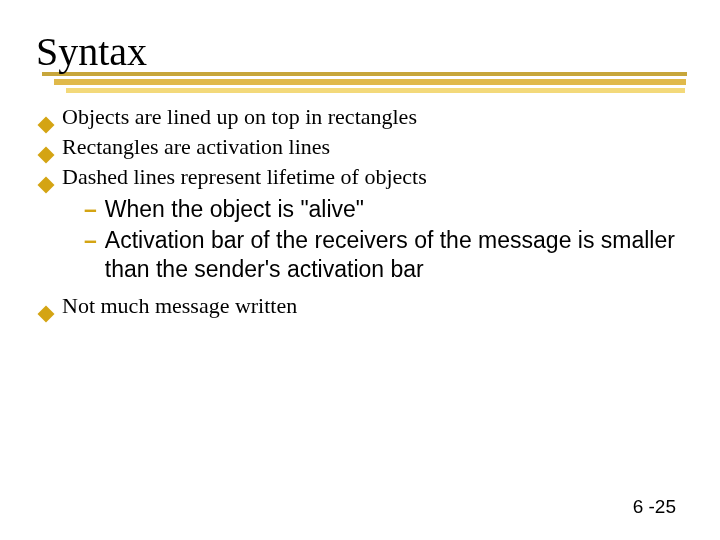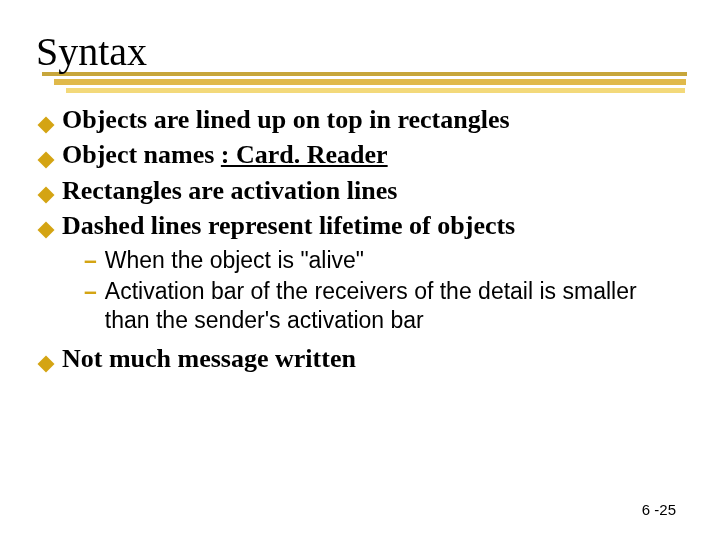--- a/index.html
+++ b/index.html
@@ -39,26 +39,25 @@
   }
   .ul1 { background: #c7a63b; width: 98%; margin-left: 6px; }
   .ul2 { background: #e0b94a; width: 96%; margin-left: 18px; height: 6px; }
   .ul3 { background: #f3d97a; width: 94%; margin-left: 30px; height: 5px; }
 
   .bullets {
     list-style: none;
     margin-left: 2px;
   }
   .bullets > li {
-    font-size: 26px;
+    font-size: 22px;
     line-height: 1.28;
     margin-bottom: 2px;
     display: flex;
-    align-items: center;
-    font-weight: bold;
+    align-items: flex-end;
   }
   .diamond {
     display: inline-block;
     width: 12px;
     height: 12px;
     background: #d4a413;
     transform: rotate(45deg);
     margin: 10px 10px 0 2px;
     flex: 0 0 auto;
   }
@@ -83,21 +82,21 @@
     margin-right: 8px;
     flex: 0 0 auto;
     font-weight: bold;
   }
   .sub-text { flex: 1 1 auto; }
   .pagenum {
     position: absolute;
     right: 44px;
     bottom: 22px;
     font-family: Arial, Helvetica, sans-serif;
-    font-size: 15px;
+    font-size: 19px;
     color: #000;
   }
 </style>
 </head>
 <body>
 
 <div class="slide">
   <div class="title-wrap">
     <div class="title">Syntax</div>
     <div class="underline-stack">
@@ -107,42 +106,36 @@
     </div>
   </div>
 
   <ul class="bullets">
     <li>
       <span class="diamond"></span>
       <span class="bullet-text">Objects are lined up on top in rectangles</span>
     </li>
     <li>
       <span class="diamond"></span>
-      <span class="bullet-text">
-        <span>Object names </span><span class="obj-name">: Card. Reader</span>
-      </span>
-    </li>
-    <li>
-      <span class="diamond"></span>
       <span class="bullet-text">Rectangles are activation lines</span>
     </li>
     <li>
       <span class="diamond"></span>
       <span class="bullet-text">Dashed lines represent lifetime of objects</span>
     </li>
   </ul>
 
   <ul class="sub">
     <li>
       <span class="dash">–</span>
       <span class="sub-text">When the object is "alive"</span>
     </li>
     <li>
       <span class="dash">–</span>
-      <span class="sub-text">Activation bar of the receivers of the detail is smaller than the sender's activation bar</span>
+      <span class="sub-text">Activation bar of the receivers of the message is smaller than the sender's activation bar</span>
     </li>
   </ul>
 
   <ul class="bullets">
     <li>
       <span class="diamond"></span>
       <span class="bullet-text">Not much message written</span>
     </li>
   </ul>
 </div>

